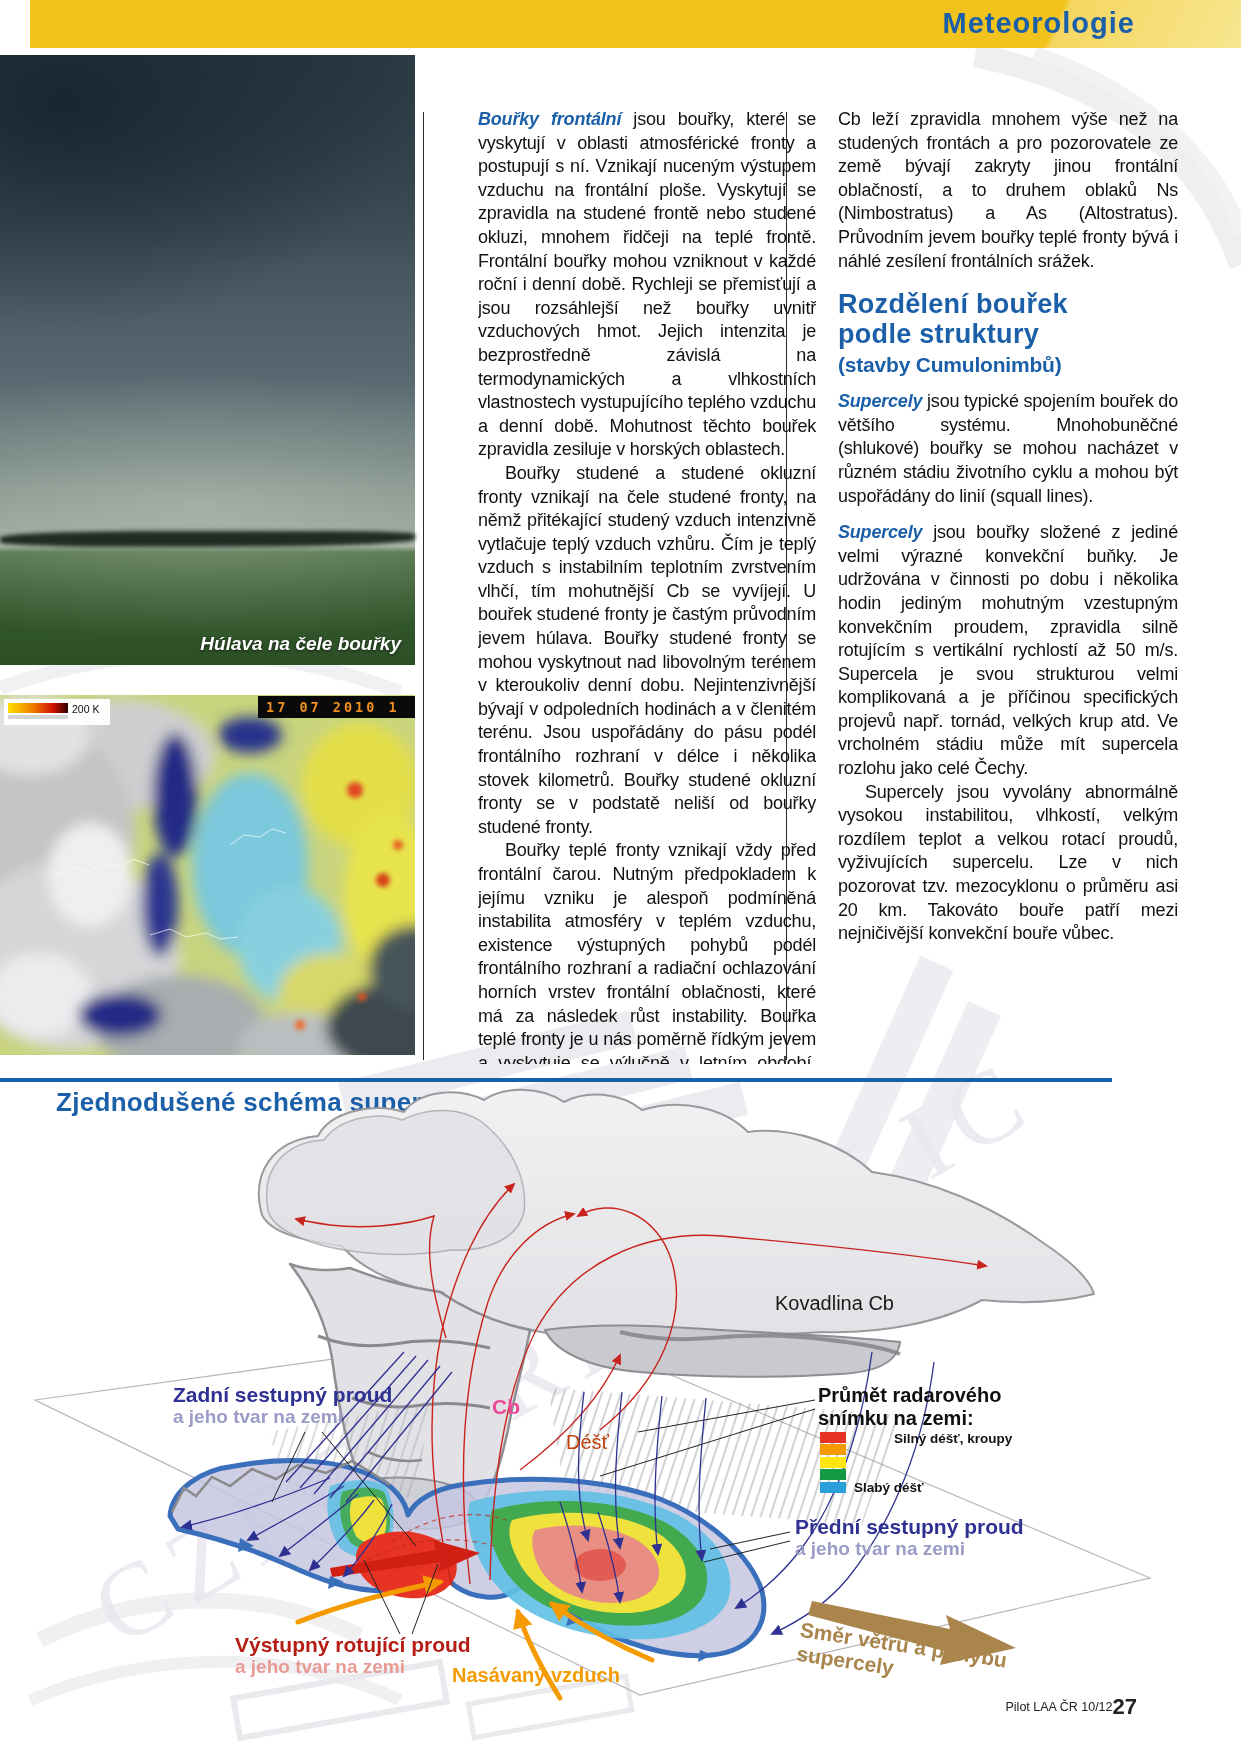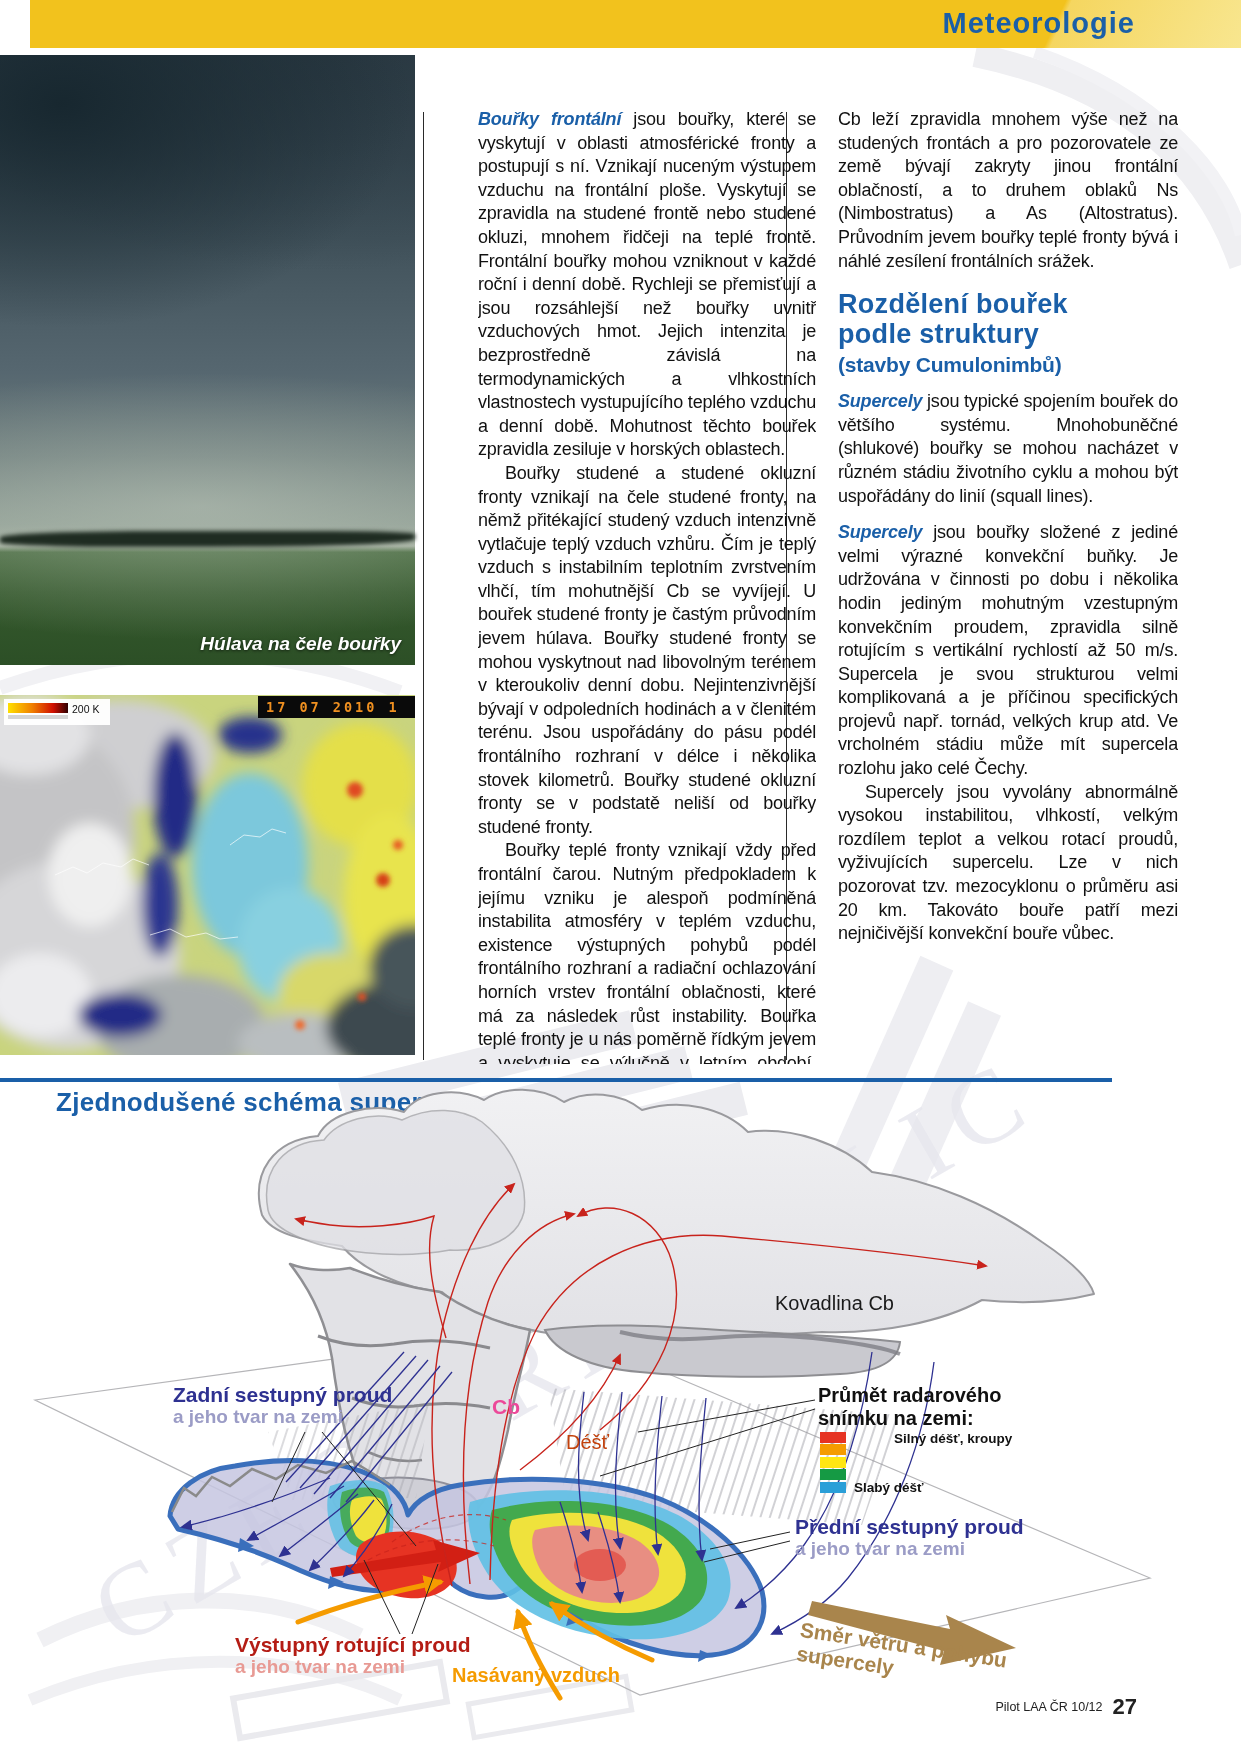--- a/index.html
+++ b/index.html
@@ -62,21 +62,21 @@
   .lbox{position:absolute;left:0;width:26px;height:11px;}
   .lbox.c0{top:0;background:#e63323;}
   .lbox.c1{top:12.4px;background:#f59b00;}
   .lbox.c2{top:24.8px;background:#ffe613;}
   .lbox.c3{top:37.2px;background:#159a44;}
   .lbox.c4{top:49.6px;background:#2b9fd8;}
   .ltext{position:absolute;left:34px;font-size:13.5px;font-weight:bold;color:#111;}
   .ltext.t0{top:-1px;padding-left:40px;}
   .ltext.t4{top:48px;}
   .page-footer{position:absolute;right:104px;top:1694px;font-size:12.5px;color:#222;}
-  .page-footer .pn{font-size:22px;font-weight:bold;margin-left:10px;vertical-align:-3px;}
+  .page-footer .pn{font-size:22px;font-weight:bold;vertical-align:-3px;}
 </style>
 </head>
 <body>
 
 <div class="page">
 
   <svg class="wm" width="1241" height="1754" viewBox="0 0 1241 1754">
     <path d="M975,55 C1120,85 1205,160 1241,265" stroke="#efeff2" stroke-width="24" fill="none"></path>
     <path d="M1035,52 C1160,95 1228,175 1241,235" stroke="#f2f2f5" stroke-width="12" fill="none"></path>
     <path d="M0,688 C130,642 270,642 400,692" stroke="#f1f1f4" stroke-width="14" fill="none"></path>

